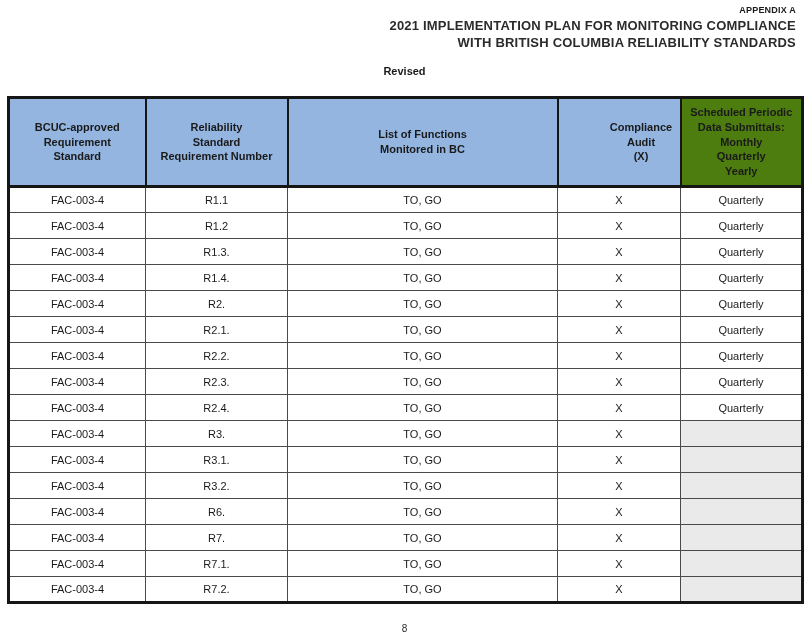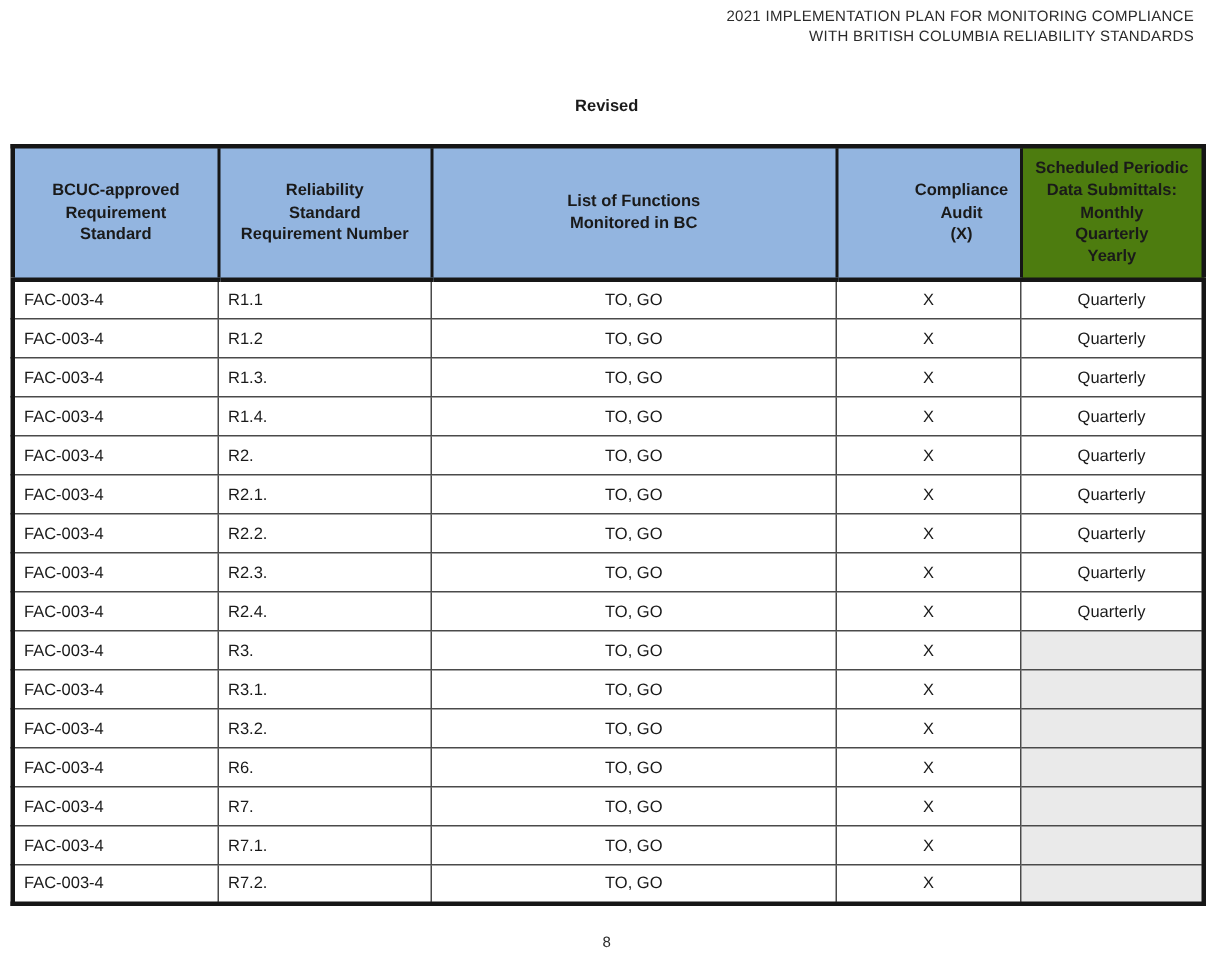--- a/index.html
+++ b/index.html
@@ -21,23 +21,24 @@
     right: 13px;
     text-align: right;
     line-height: 1.32;
   }
   .appendix-line1 {
     font-size: 9px;
     font-weight: bold;
     letter-spacing: 0.2px;
   }
   .appendix-line2, .appendix-line3 {
-    font-size: 10px;
+    font-size: 13px;
     color: #2b2b2b;
     letter-spacing: 0.2px;
+    font-weight: bold;
   }
   .doc-title {
     position: absolute;
     top: 37px;
     left: 0;
     width: 100%;
     text-align: center;
     font-size: 12px;
     font-weight: bold;
     letter-spacing: 0.2px;
@@ -73,39 +74,40 @@
     padding: 2px 4px;
   }
   table.standards td {
     height: 26px;
     font-size: 11px;
     border: 1px solid #4a4a4a;
     padding: 1px 6px;
     background: #ffffff;
     vertical-align: middle;
   }
-  td.cell-standard, td.cell-requirement { text-align: left; }
+  td.cell-standard, td.cell-requirement { text-align: center; }
   td.cell-functions, td.cell-audit, td.cell-schedule { text-align: center; }
   td.empty-gray { background: #eaeaea; }
   .page-footer {
     position: absolute;
     top: 623px;
     left: 0;
     width: 100%;
     text-align: center;
     font-size: 10px;
     color: #2b2b2b;
   }
 </style>
 </head>
 <body>
 
 <div class="page">
 
   <div class="appendix-block">
+    <div class="appendix-line1">APPENDIX A</div>
     <div class="appendix-line2">2021 IMPLEMENTATION PLAN FOR MONITORING COMPLIANCE</div>
     <div class="appendix-line3">WITH BRITISH COLUMBIA RELIABILITY STANDARDS</div>
   </div>
 
   <div class="doc-subtitle">Revised</div>
 
   <table class="standards">
     <colgroup>
       <col style="width:137px">
       <col style="width:142px">

